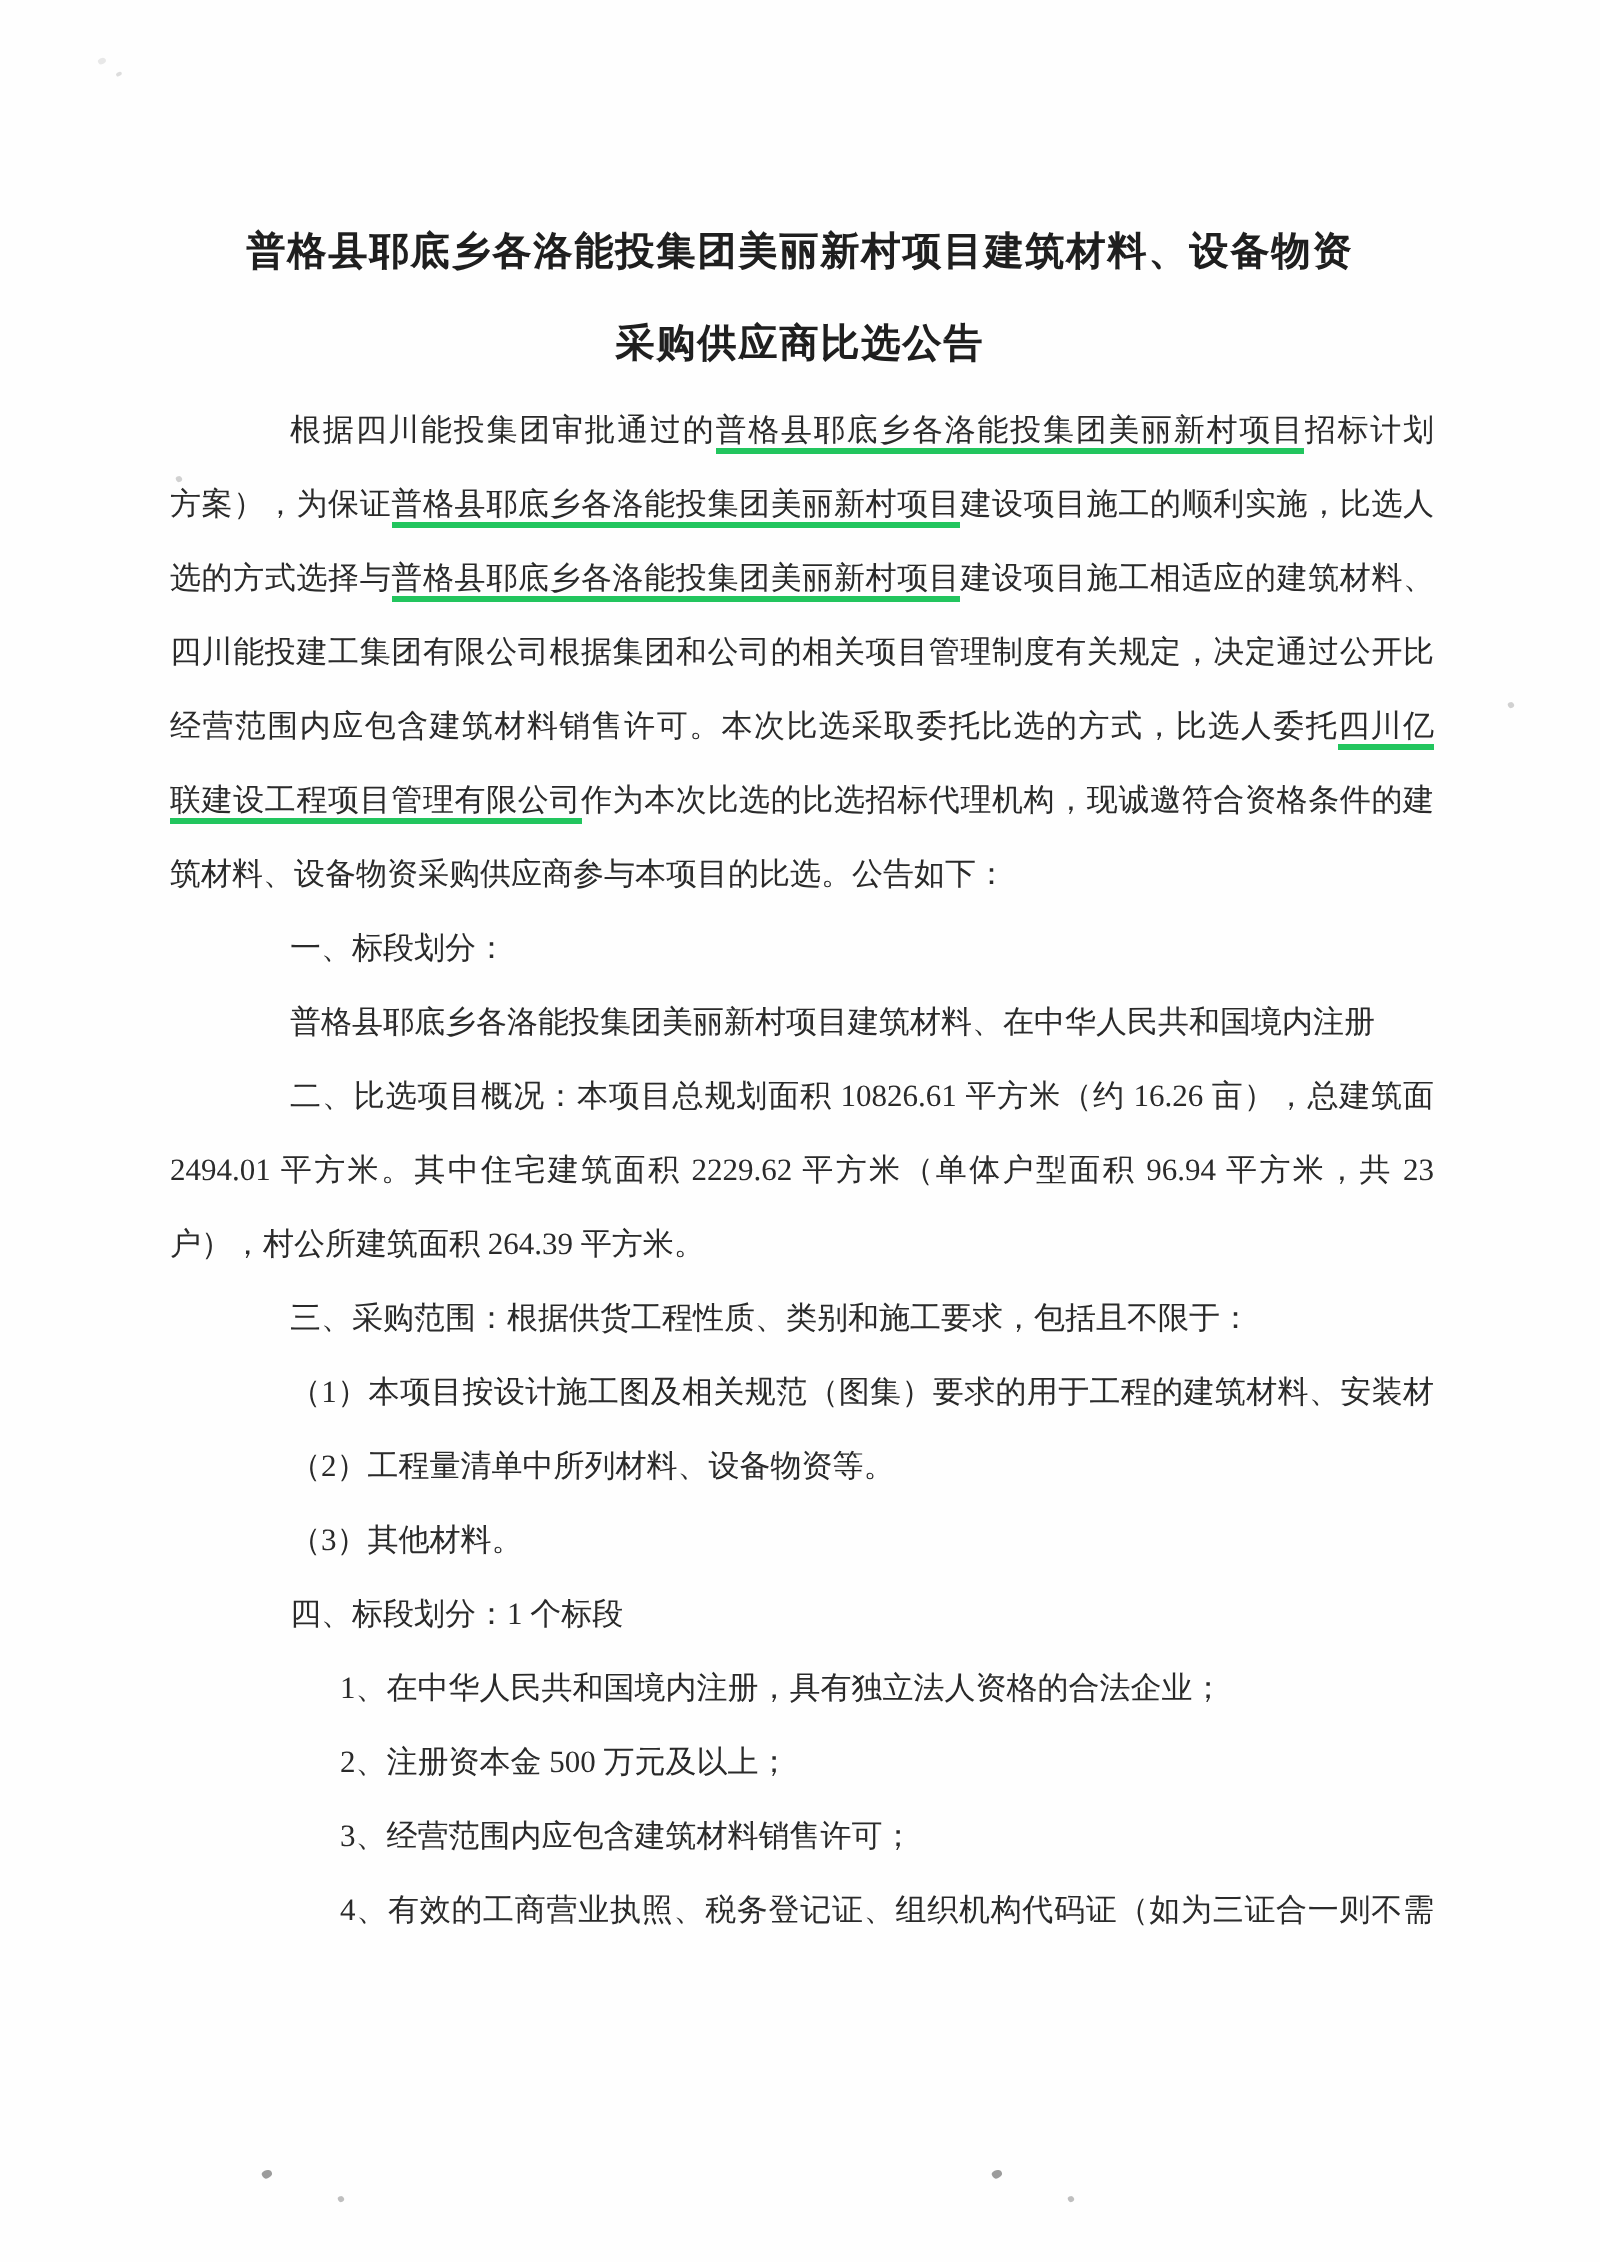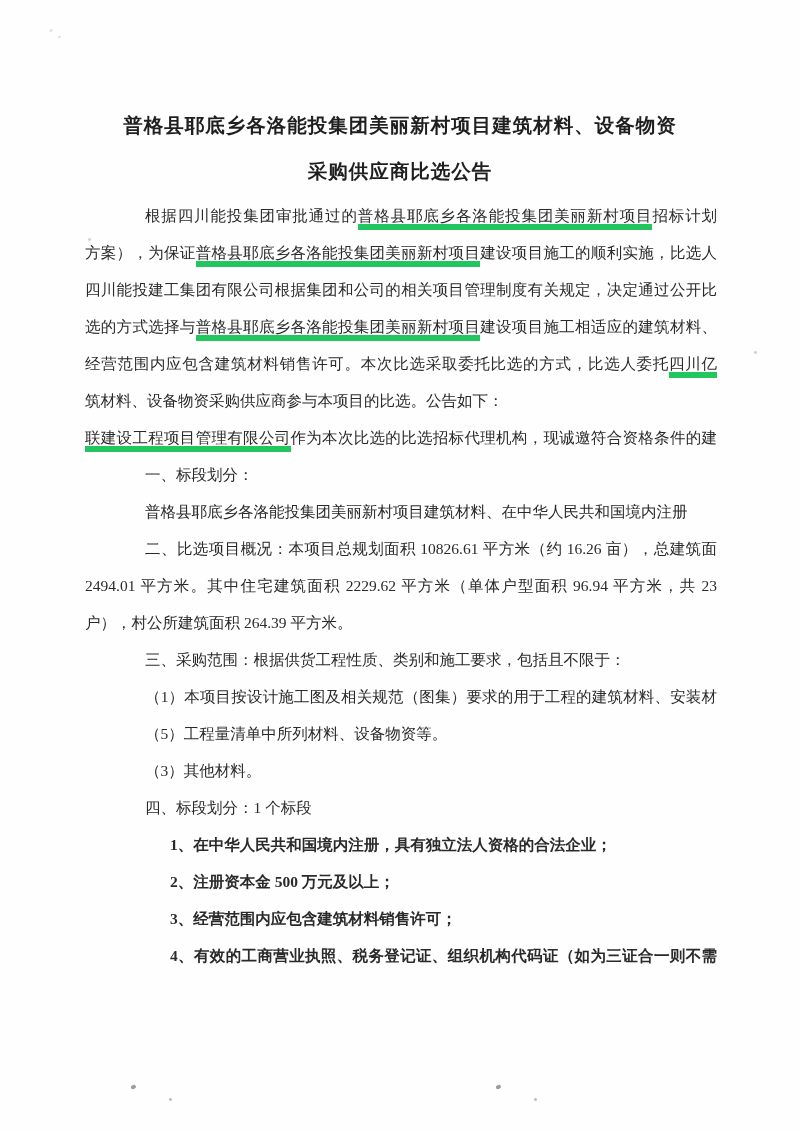--- a/index.html
+++ b/index.html
@@ -41,56 +41,56 @@
   .line {
     height: 37px;
     overflow: hidden;
   }
   .line.fill {
     text-align: justify;
     text-align-last: justify;
     text-justify: inter-character;
   }
   .ind-a { text-indent: 60px; }
-  .ind-b { text-indent: 85px; font-weight: bold; }
+  .ind-b { text-indent: 85px; }
   .u {
-    border-bottom: 6px solid #22c55e;
+    border-bottom: 3px solid #22c55e;
   }
   .speck {
     position: absolute;
     background: #4a4a4a;
     border-radius: 40% 60% 50% 50%;
     transform: rotate(-30deg);
   }
 </style>
 </head>
 <body>
 
 <div class="page">
 
   <h1 class="doc-title title-2">采购供应商比选公告</h1>
 
   <h1 class="doc-title title-1">普格县耶底乡各洛能投集团美丽新村项目建筑材料、设备物资</h1>
 
   <div class="doc-body" id="doc-body">
       <div class="line ind-a fill"><span>根据四川能投集团审批通过的</span><span class="u">普格县耶底乡各洛能投集团美丽新村项目</span><span>招标计划（分标</span></div>
       <div class="line fill"><span>方案），为保证</span><span class="u">普格县耶底乡各洛能投集团美丽新村项目</span><span>建设项目施工的顺利实施，比选人</span></div>
+      <div class="line fill"><span>选的方式选择与</span><span class="u">普格县耶底乡各洛能投集团美丽新村项目</span><span>建设项目施工相适应的建筑材料、</span></div>
       <div class="line fill"><span>四川能投建工集团有限公司根据集团和公司的相关项目管理制度有关规定，决定通过公开比</span></div>
-      <div class="line fill"><span>选的方式选择与</span><span class="u">普格县耶底乡各洛能投集团美丽新村项目</span><span>建设项目施工相适应的建筑材料、</span></div>
       <div class="line fill"><span>经营范围内应包含建筑材料销售许可。本次比选采取委托比选的方式，比选人委托</span><span class="u">四川亿</span></div>
+      <div class="line fill"><span class="u">联建设工程项目管理有限公司</span><span>作为本次比选的比选招标代理机构，现诚邀符合资格条件的建</span></div>
       <div class="line"><span>筑材料、设备物资采购供应商参与本项目的比选。公告如下：</span></div>
-      <div class="line fill"><span class="u">联建设工程项目管理有限公司</span><span>作为本次比选的比选招标代理机构，现诚邀符合资格条件的建</span></div>
       <div class="line ind-a"><span>一、标段划分：</span></div>
       <div class="line ind-a"><span>普格县耶底乡各洛能投集团美丽新村项目建筑材料、在中华人民共和国境内注册</span></div>
       <div class="line ind-a fill"><span>二、比选项目概况：本项目总规划面积 10826.61 平方米（约 16.26 亩），总建筑面积</span></div>
       <div class="line fill"><span>2494.01 平方米。其中住宅建筑面积 2229.62 平方米（单体户型面积 96.94 平方米，共 23</span></div>
       <div class="line"><span>户），村公所建筑面积 264.39 平方米。</span></div>
       <div class="line ind-a"><span>三、采购范围：根据供货工程性质、类别和施工要求，包括且不限于：</span></div>
       <div class="line ind-a fill"><span>（1）本项目按设计施工图及相关规范（图集）要求的用于工程的建筑材料、安装材料、</span></div>
-      <div class="line ind-a"><span>（5）工程量清单中所列材料、设备物资等。</span></div>
+      <div class="line ind-a"><span>（2）工程量清单中所列材料、设备物资等。</span></div>
       <div class="line ind-a"><span>（3）其他材料。</span></div>
       <div class="line ind-a"><span>四、标段划分：1 个标段</span></div>
       <div class="line ind-b"><span>1、在中华人民共和国境内注册，具有独立法人资格的合法企业；</span></div>
       <div class="line ind-b"><span>2、注册资本金 500 万元及以上；</span></div>
       <div class="line ind-b"><span>3、经营范围内应包含建筑材料销售许可；</span></div>
       <div class="line ind-b fill"><span>4、有效的工商营业执照、税务登记证、组织机构代码证（如为三证合一则不需提供</span></div>
     </div>
 
   <div id="artifacts">
       <div class="speck" style="left: 49px; top: 29px; width: 4px; height: 3px; opacity: 0.12;"></div>

